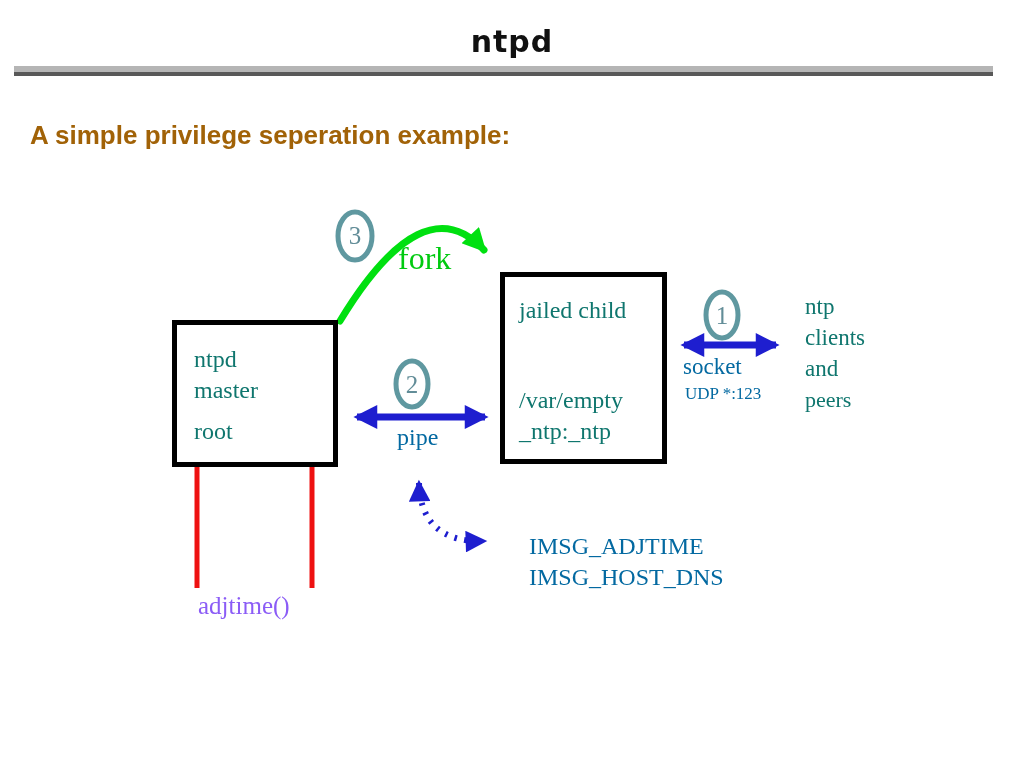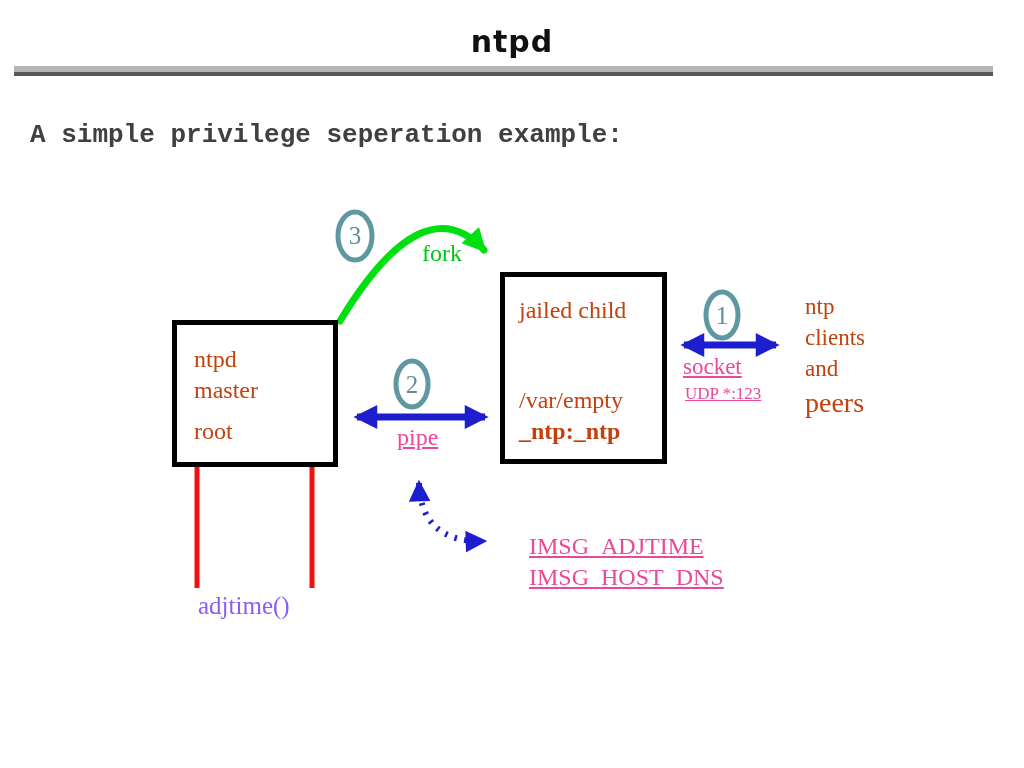--- a/index.html
+++ b/index.html
@@ -11,29 +11,29 @@
   .title{
     left:0;top:24px;width:1024px;text-align:center;
     font-family:"DejaVu Sans",sans-serif;font-weight:bold;font-size:30px;color:#111111;
     letter-spacing:1px;
   }
   .rule{left:14px;top:66px;width:979px;height:10px;}
   .rule-light{width:100%;height:6px;background:#b5b5b5;}
   .rule-dark{width:100%;height:4px;background:#585858;}
   .subtitle{
     left:30px;top:120px;
-    font-family:Liberation Mono, monospace;font-weight:bold;font-size:26px;color:#404040;
+    font-family:Liberation Sans, sans-serif;font-weight:bold;font-size:26px;color:#a16207;
   }
   .procbox{box-sizing:border-box;border:5px solid #000000;background:#ffffff;}
   .box-master{left:172px;top:320px;width:166px;height:147px;}
   .box-child{left:500px;top:272px;width:167px;height:192px;}
-  .serif-black{font-size:24px;color:#c2410c;}
-  .serif-blue{font-size:24px;color:#ec4899;text-decoration:underline;}
+  .serif-black{font-size:24px;color:#0f766e;}
+  .serif-blue{font-size:24px;color:#0369a1;}
   .serif-red{font-size:25px;color:#8b5cf6;margin-left:48px;}
-  .serif-green{font-size:24px;color:#00ca10;margin-left:24px;}
+  .serif-green{font-size:32px;color:#00ca10;}
   .badge-num{
     width:34px;height:48px;display:flex;align-items:center;justify-content:center;
     font-size:25px;color:#628d98;
   }
   svg.overlay{position:absolute;left:0;top:0;}
 </style>
 </head>
 <body>
 
 <div class="slide">
@@ -79,30 +79,30 @@
   <div class="abs badge-num" style="left:705px;top:292px;">1</div>
 
   <div class="abs procbox box-master"></div>
   <div class="abs serif-black" style="left:194px;top:346px;">ntpd</div>
   <div class="abs serif-black" style="left:194px;top:377px;">master</div>
   <div class="abs serif-black" style="left:194px;top:418px;">root</div>
 
   <div class="abs procbox box-child"></div>
   <div class="abs serif-black" style="left:519px;top:297px;">jailed child</div>
   <div class="abs serif-black" style="left:519px;top:352px;margin-top:35px;">/var/empty</div>
-  <div class="abs serif-black" style="left:519px;top:418px;font-weight:bold;">_ntp:_ntp</div>
+  <div class="abs serif-black" style="left:519px;top:418px;">_ntp:_ntp</div>
 
   <div class="abs serif-green" style="left:398px;top:240px;">fork</div>
   <div class="abs serif-blue" style="left:397px;top:424px;">pipe</div>
   <div class="abs serif-blue" style="left:683px;top:354px;font-size:23px;">socket</div>
   <div class="abs serif-blue" style="left:685px;top:384px;font-size:17px;">UDP *:123</div>
 
   <div class="abs serif-black" style="left:805px;top:294px;font-size:23px;">ntp</div>
   <div class="abs serif-black" style="left:805px;top:325px;font-size:23px;">clients</div>
   <div class="abs serif-black" style="left:805px;top:356px;font-size:23px;">and</div>
-  <div class="abs serif-black" style="left:805px;top:387px;font-size:28px;">peers</div>
+  <div class="abs serif-black" style="left:805px;top:387px;font-size:22px;">peers</div>
 
   <div class="abs serif-blue" style="left:529px;top:533px;">IMSG_ADJTIME</div>
   <div class="abs serif-blue" style="left:529px;top:564px;">IMSG_HOST_DNS</div>
 
   <div class="abs serif-red" style="left:150px;top:592px;">adjtime()</div>
 
 </div>
 
 </body></html>

